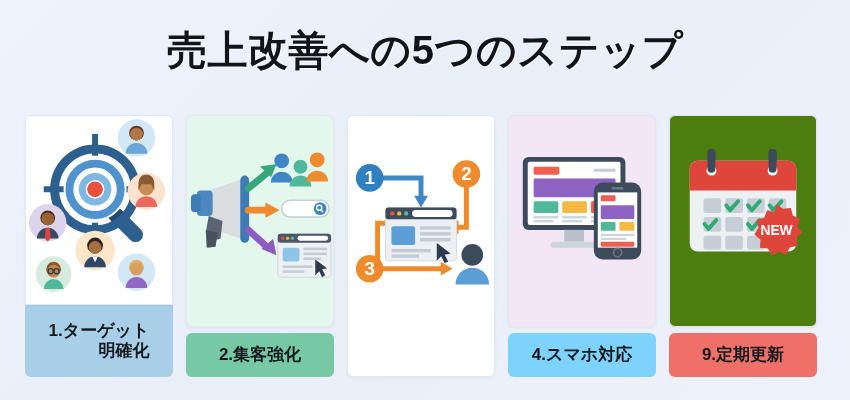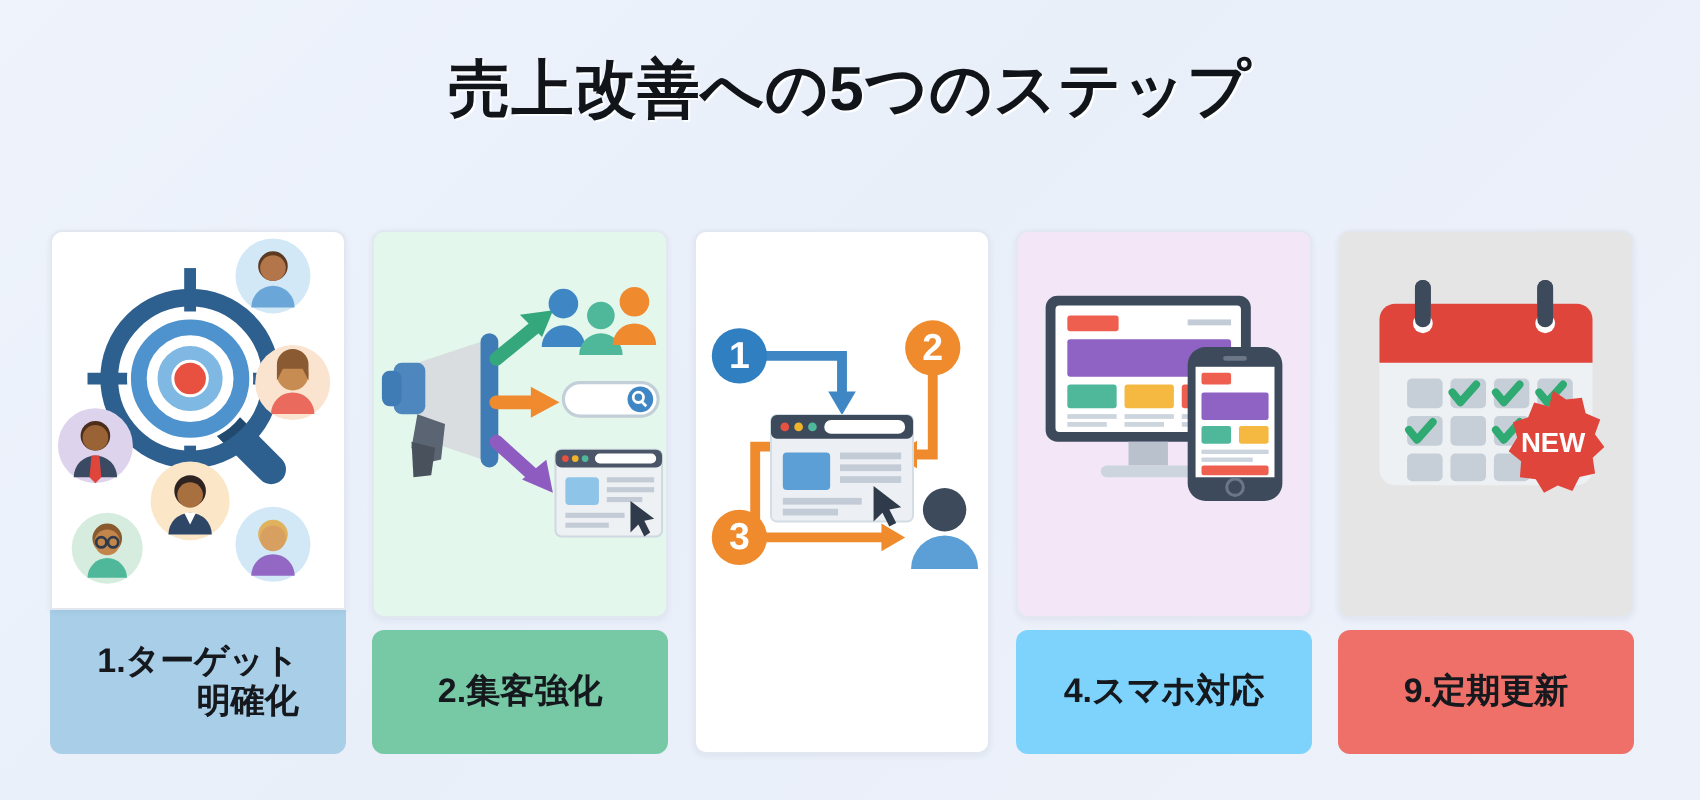--- a/index.html
+++ b/index.html
@@ -21,21 +21,21 @@
     box-sizing: border-box;
   }
 
   
   .title {
     position: absolute;
     top: 26px;
     left: 0;
     width: 850px;
     text-align: center;
-    font-size: 31px;
+    font-size: 40px;
     font-weight: bold;
     letter-spacing: 0.5px;
     color: #111418;
     text-shadow: 1px 1px 0 rgba(255,255,255,0.9);
     line-height: 1.2;
   }
 
   
   .cards {
     position: absolute;
@@ -65,21 +65,21 @@
     position: absolute;
     left: 0;
     top: 0;
     width: 100%;
     height: 100%;
   }
   .art svg { display: block; width: 100%; height: 100%; }
 
   .label {
     margin-top: 6px;
-    height: 62px;
+    height: 44px;
     border-radius: 6px;
     display: flex;
     align-items: center;
     justify-content: center;
     text-align: center;
     font-weight: bold;
     font-size: 17px;
     color: #15181d;
     line-height: 1.18;
     padding: 0 4px;
@@ -347,21 +347,21 @@
               <rect x="7" y="56" width="26" height="2.2" fill="#ccd4dd"></rect>
               <rect x="7" y="60" width="34" height="5" rx="1.2" fill="#ef5f50"></rect>
             </g>
           </svg>
         </div>
       </div>
       <div class="label" style="background:#7dd3fc;">4.スマホ対応</div>
     </div>
 
     <div class="card">
-      <div class="panel" style="background:#e5e5e5;">
+      <div class="panel" style="background:#4d7c0f;">
         <div class="art">
           <svg viewBox="0 0 148 190" xmlns="http://www.w3.org/2000/svg">
 
             <rect x="38" y="22" width="8" height="26" rx="4" fill="#3d4a5c"></rect>
             <rect x="100" y="22" width="8" height="26" rx="4" fill="#3d4a5c"></rect>
 
             <rect x="20" y="34" width="108" height="92" rx="8" fill="#eef1f4"></rect>
             <path d="M20 42 a8 8 0 0 1 8 -8 l92 0 a8 8 0 0 1 8 8 l0 22 -108 0 z" fill="#e0453c"></path>
             <circle cx="42" cy="44" r="5" fill="#ffffff"></circle>
             <circle cx="104" cy="44" r="5" fill="#ffffff"></circle>

